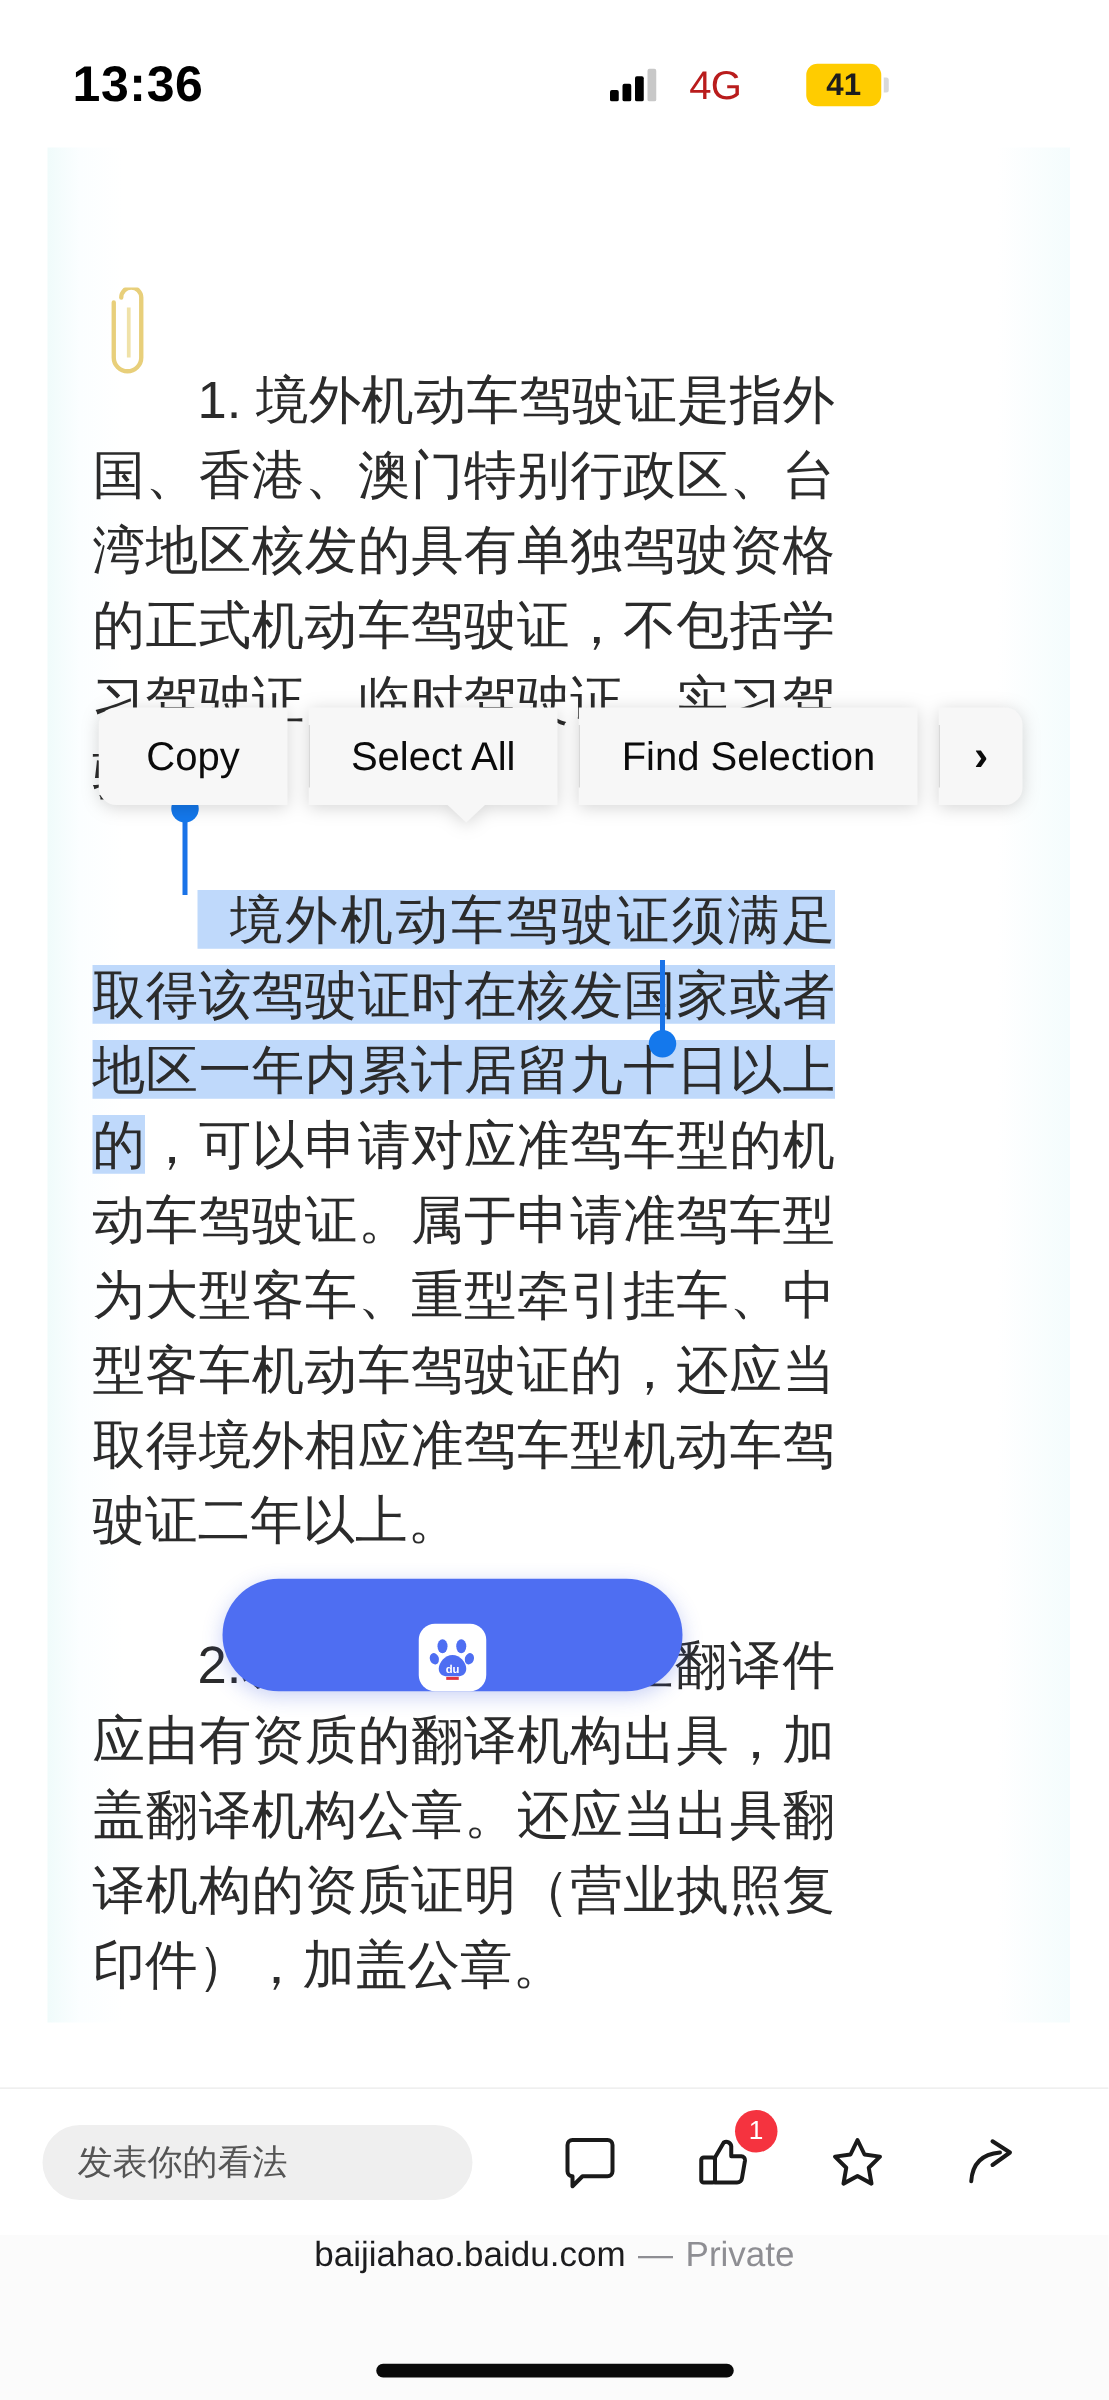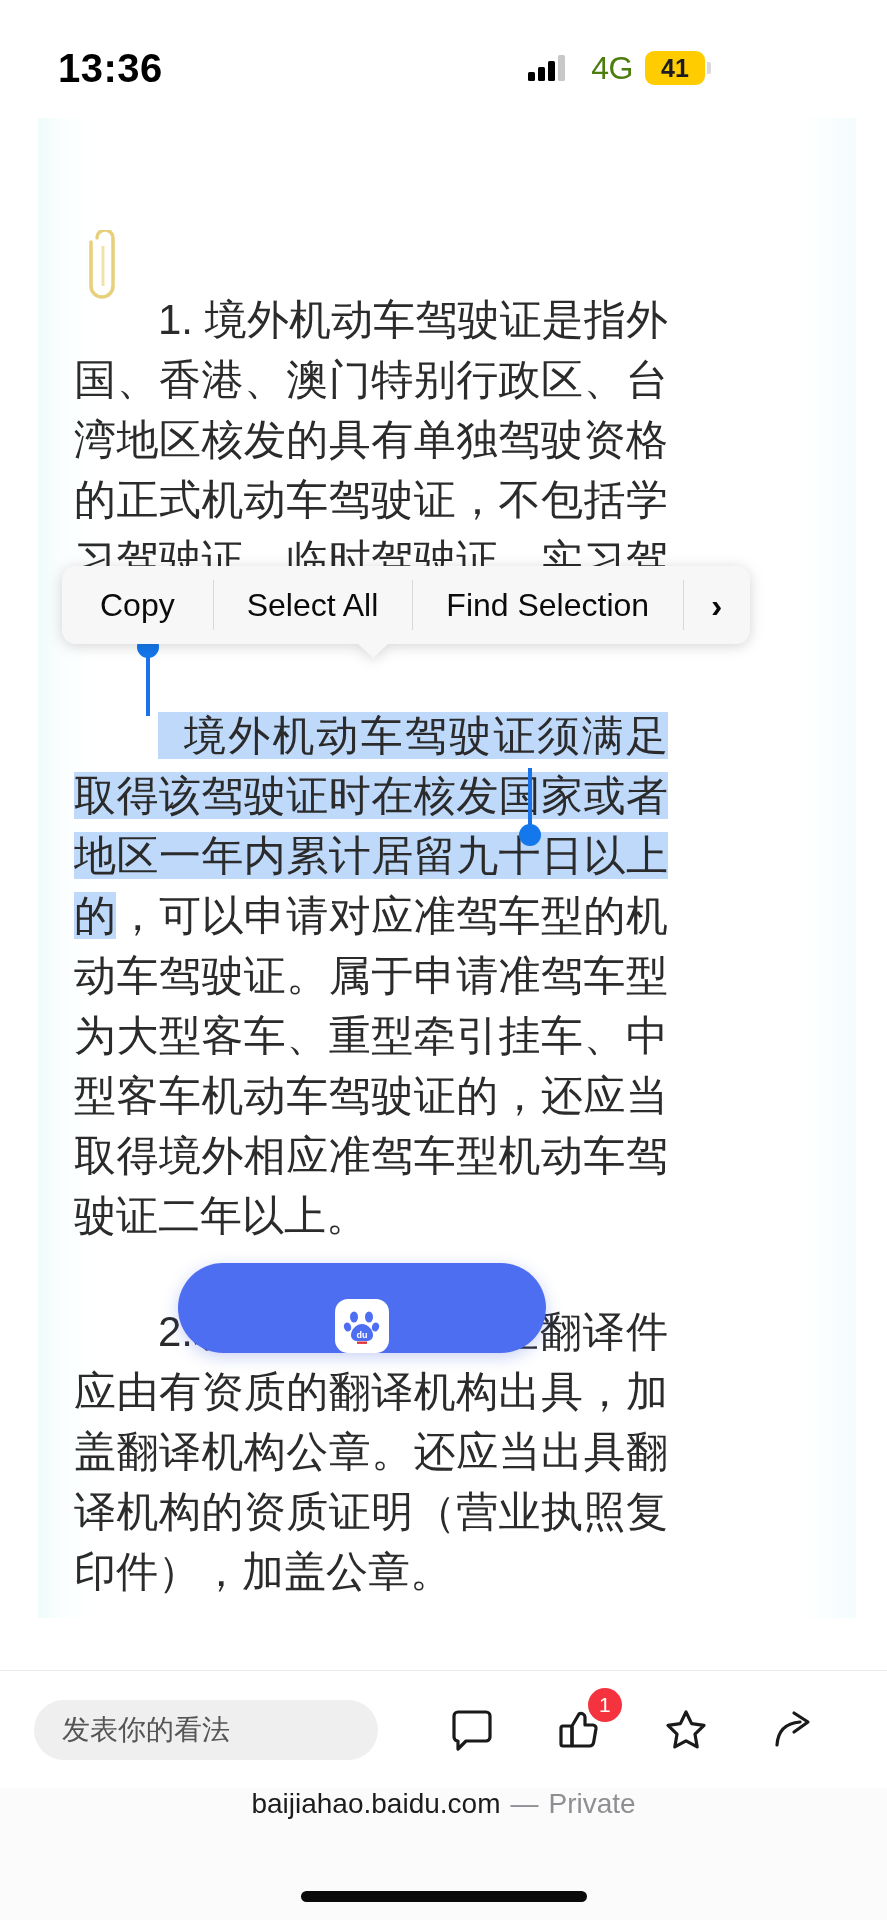--- a/index.html
+++ b/index.html
@@ -28,22 +28,22 @@
     font-size: 40px; font-weight: 700;
     color: #000; letter-spacing: 0.5px;
   }
   .status-right { display: flex; align-items: center; gap: 12px; }
   .signal { display: flex; align-items: flex-end; gap: 3px; height: 26px; }
   .signal i { display:block; width: 7px; background: #000; border-radius: 1.5px; }
   .signal i:nth-child(1){ height: 9px; }
   .signal i:nth-child(2){ height: 14px; }
   .signal i:nth-child(3){ height: 20px; }
   .signal i:nth-child(4){ height: 26px; background: #c8c8c8; }
-  .net-label { font-size: 32px; font-weight: 500; color: #4d7c0f; letter-spacing: -0.5px; margin-left: 14px; }
-  .battery-wrap { display: flex; align-items: center; }
+  .net-label { font-size: 32px; font-weight: 500; color: #b91c1c; letter-spacing: -0.5px; margin-left: 14px; }
+  .battery-wrap { display: flex; align-items: center; margin-left: 40px; }
   .battery {
     background: #ffcc00; border-radius: 9px;
     min-width: 60px; height: 34px;
     display: flex; align-items: center; justify-content: center;
     padding: 0 6px;
   }
   .battery span { font-size: 25px; font-weight: 700; color: #1d1d1d; }
   .battery-nub {
     width: 4px; height: 12px; margin-left: 2px;
     background: #d9d9d9; border-radius: 0 2px 2px 0;
@@ -108,20 +108,21 @@
     z-index: 30;
   }
   .cal-item {
     background: #f7f7f7;
     display: flex; align-items: center; justify-content: center;
     padding: 0 34px;
     font-size: 32px;
     color: #0b0b0b;
     position: relative;
     white-space: nowrap;
+    margin-left: 17px;
   }
   .cal-item + .cal-item::before {
     content: ""; position: absolute; left: 0; top: 14px;
     width: 1px; height: 50px; background: #d8d8d8;
   }
   .cal-item.first { border-radius: 14px 0 0 14px; padding-left: 38px; padding-right: 38px; }
   .cal-item.last  { border-radius: 0 14px 14px 0; padding: 0 28px; font-size: 34px; font-weight: 600; }
   .cal-arrow {
     position: absolute; bottom: -14px; left: 295px;
     width: 0; height: 0;

